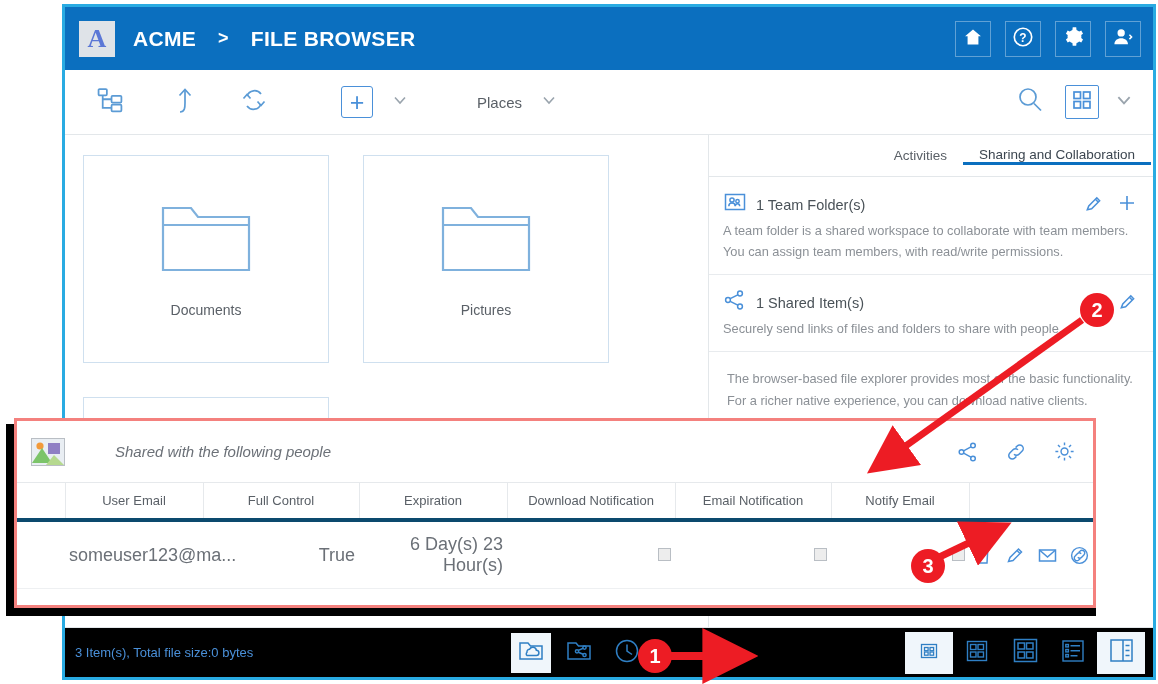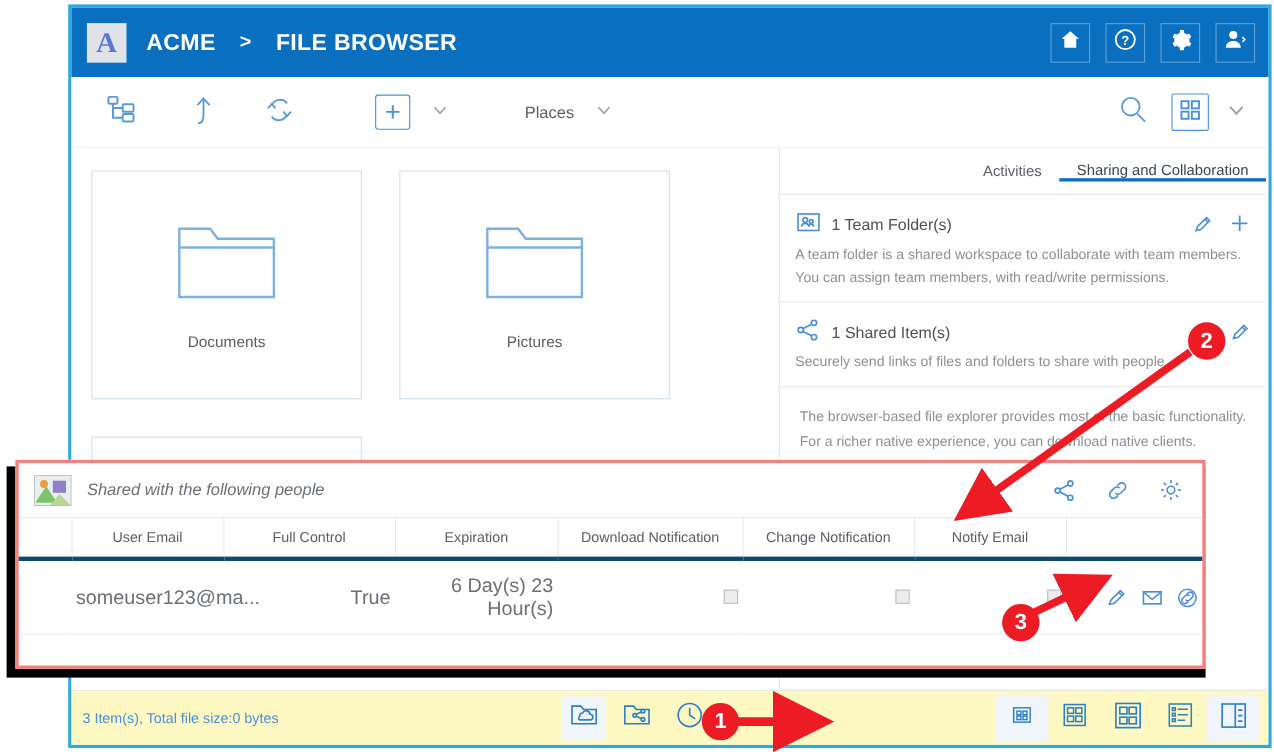--- a/index.html
+++ b/index.html
@@ -104,43 +104,44 @@
   .sec-title { font-size: 14.5px; color: #4a5258; }
   .sec-actions { margin-left: auto; display: flex; align-items: center; gap: 14px; }
   .sec-actions .act { width: 20px; height: 20px; display:flex; align-items:center; justify-content:center; }
   .sec-actions svg { stroke: #4a90d9; fill: none; stroke-width: 1.6; }
   .sec-desc { margin-top: 7px; font-size: 12.8px; line-height: 1.65; color: #8b9096; }
   .panel-note { padding: 16px 18px; font-size: 12.8px; line-height: 1.7; color: #8b9096; }
 
   
   .status-bar {
     height: 50px; flex: 0 0 50px; border-top: 1px solid #e3e7ea;
-    display: flex; align-items: center; padding: 0 8px 0 10px; background: #fef9c3;
+    display: flex; align-items: center; padding: 0 8px 0 10px; background: #000000;
   }
   .status-text { font-size: 13px; color: #4a90d9; }
   .sb-center { margin-left: auto; display: flex; align-items: center; gap: 8px; }
   .sb-right { margin-left: auto; display: flex; align-items: center; }
   .sb-btn { width: 40px; height: 40px; display: flex; align-items: center; justify-content: center; }
   .sb-btn.active { background: #f0f6fb; }
   .sb-btn svg { stroke: #2f7fc4; fill: none; stroke-width: 1.5; }
   .view-btn { width: 48px; height: 42px; display: flex; align-items: center; justify-content: center; }
   .view-btn.active { background: #f0f6fb; }
 
   
   .modal-shadow {
     position: absolute; left: 6px; top: 424px; width: 1090px; height: 192px;
     background: #000;
   }
   .modal {
     position: absolute; left: 14px; top: 418px; width: 1082px; height: 190px;
     background: #fff; border: 3px solid #F4817E;
   }
   .modal-head {
-    height: 50px; display: flex; align-items: center; padding: 0 16px 0 14px;
+    height: 62px; display: flex; align-items: center; padding: 0 16px 0 14px;
     border-bottom: 1px solid #e6e9ec;
+    gap: 36px;
   }
   .modal-thumb {
     width: 34px; height: 28px; border: 1px solid #b9bec4; background: #fff;
     position: relative; overflow: hidden; flex: 0 0 34px;
   }
   .modal-title { margin-left: 14px; font-size: 15px; font-style: italic; color: #6b7077; }
   .modal-head-actions { margin-left: auto; display: flex; align-items: center; gap: 22px; }
   .modal-head-actions .mact { width: 26px; height: 26px; display:flex; align-items:center; justify-content:center; }
   .modal-head-actions svg { stroke: #4a90d9; fill: none; stroke-width: 1.5; }
 
@@ -526,21 +527,21 @@
           <col style="width:138px">
           <col style="width:124px">
       </colgroup>
       <thead>
         <tr>
           <th></th>
           <th>User Email</th>
           <th>Full Control</th>
           <th>Expiration</th>
           <th>Download Notification</th>
-          <th>Change Notification</th>
+          <th>Email Notification</th>
           <th>Notify Email</th>
           <th></th>
         </tr>
       </thead>
       <tbody>
         <tr>
           <td></td>
           <td>someuser123@ma...</td>
           <td>True</td>
           <td>6 Day(s) 23 Hour(s)</td>

